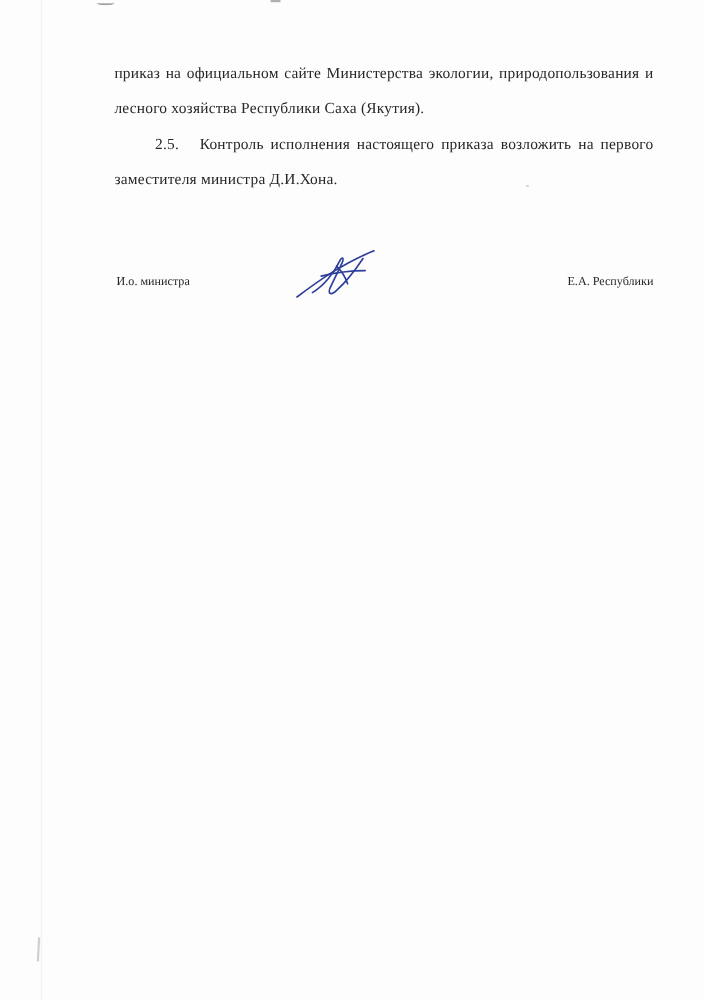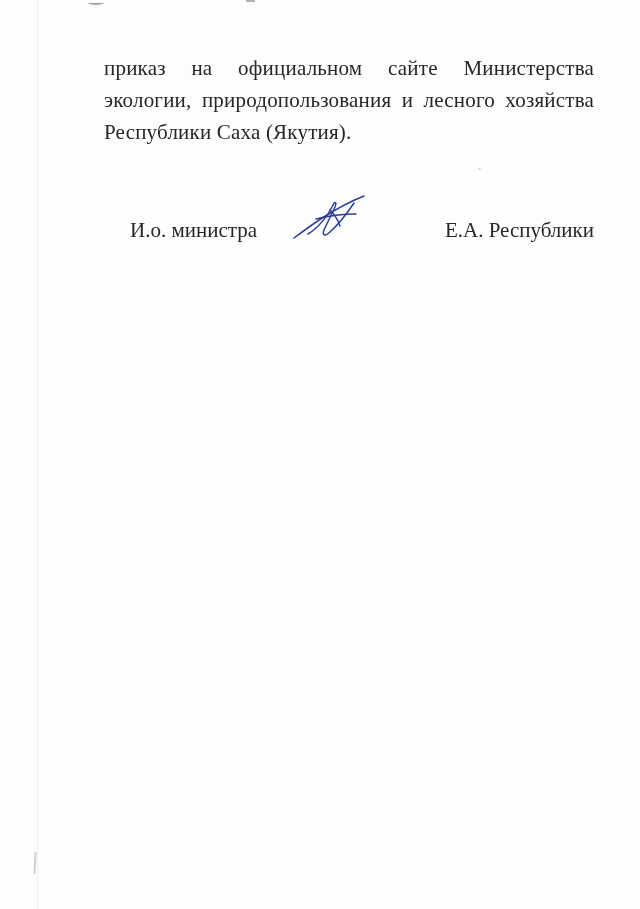--- a/index.html
+++ b/index.html
@@ -64,34 +64,33 @@
     border-radius: 50%;
   }
   .content {
     position: absolute;
     left: 104px;
     top: 52px;
     width: 490px;
   }
   .para {
     margin: 0;
-    font-size: 21px;
+    font-size: 14px;
     line-height: 32px;
     text-align: justify;
     letter-spacing: 0.2px;
   }
   .para.indent {
     text-indent: 37px;
   }
   .signature-row {
     position: relative;
     margin-top: 56px;
     height: 50px;
-    font-size: 21px;
-    margin-left: 24px;
+    font-size: 11px;
   }
   .signer-title {
     position: absolute;
     left: 2px;
     top: 14px;
   }
   .signer-name {
     position: absolute;
     right: 0;
     top: 14px;
@@ -112,20 +111,21 @@
   <div class="scan-line-left"></div>
   <div class="scan-mark-bottom"></div>
   <div class="scan-mark-top-1"></div>
   <div class="scan-mark-top-2"></div>
   <div class="scan-speck"></div>
 
   <div class="content">
 
     <p class="para">приказ на официальном сайте Министерства экологии, природопользования и лесного хозяйства Республики Саха (Якутия).</p>
 
+    <p class="para indent">2.5.&nbsp;&nbsp;&nbsp;Контроль исполнения настоящего приказа возложить на первого заместителя министра Д.И.Хона.</p>
 
     <div class="signature-row">
 
       <span class="signer-title">И.о. министра</span>
 
       <svg class="signature-ink" viewBox="0 0 96 56" xmlns="http://www.w3.org/2000/svg">
         <g fill="none" stroke="#2d3f9b" stroke-width="1.5" stroke-linecap="round">
           <path d="M8 48 C 24 36, 48 18, 78 6"></path>
           <path d="M22 44 C 32 38, 42 26, 47 15 C 49 11, 51 12, 49 17 L 38 40 C 36 45, 39 47, 44 42 C 54 33, 62 22, 68 13"></path>
           <path d="M30 29 C 42 26, 56 24, 70 24"></path>

